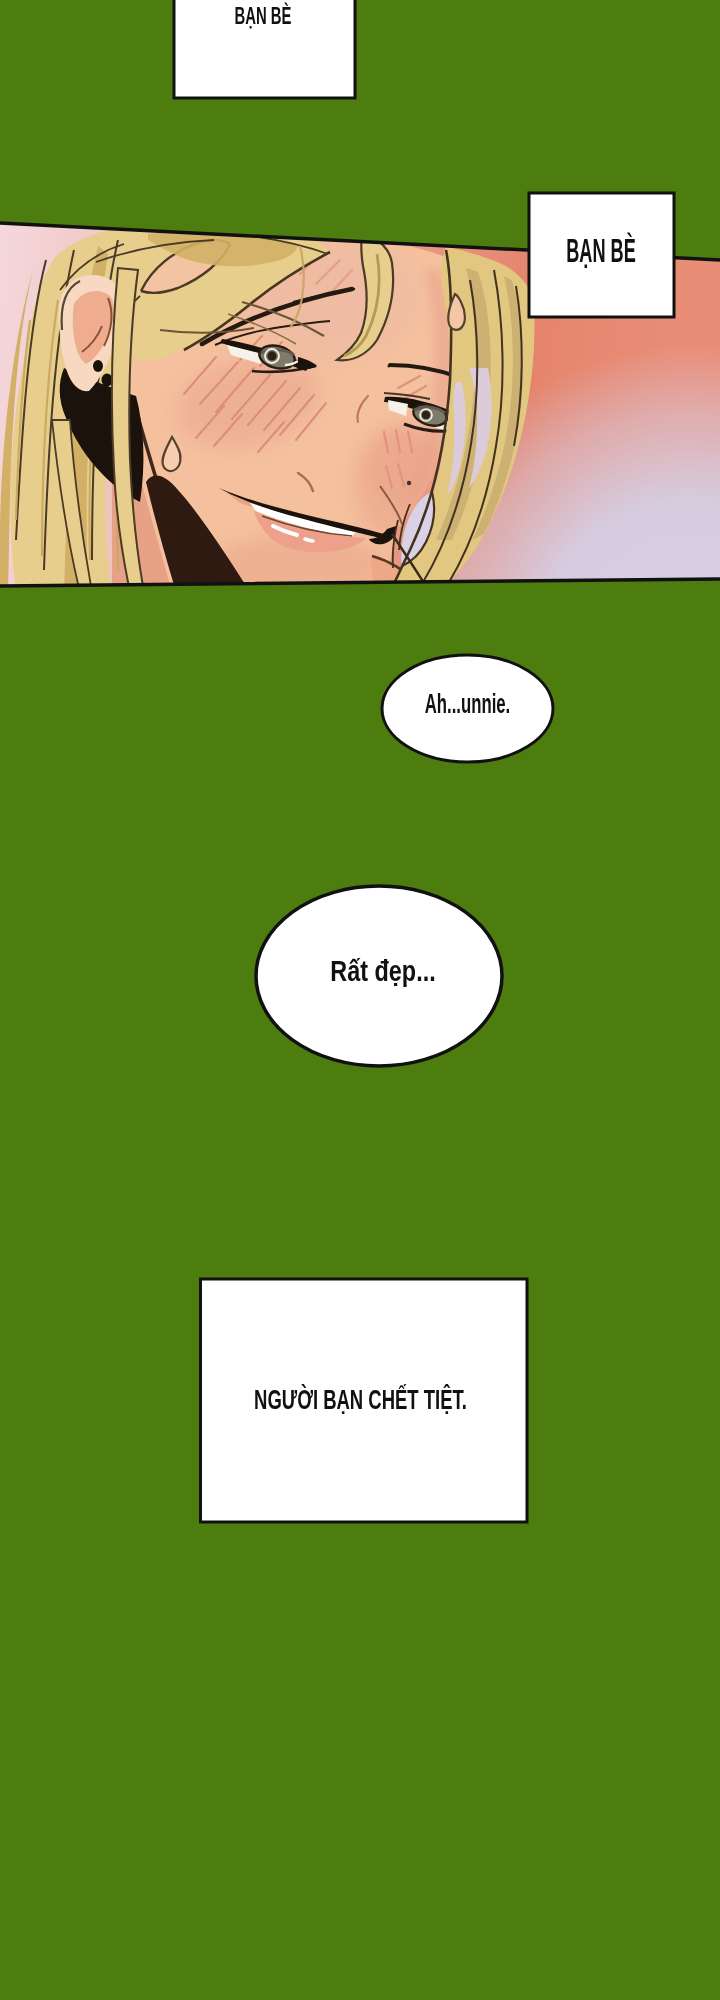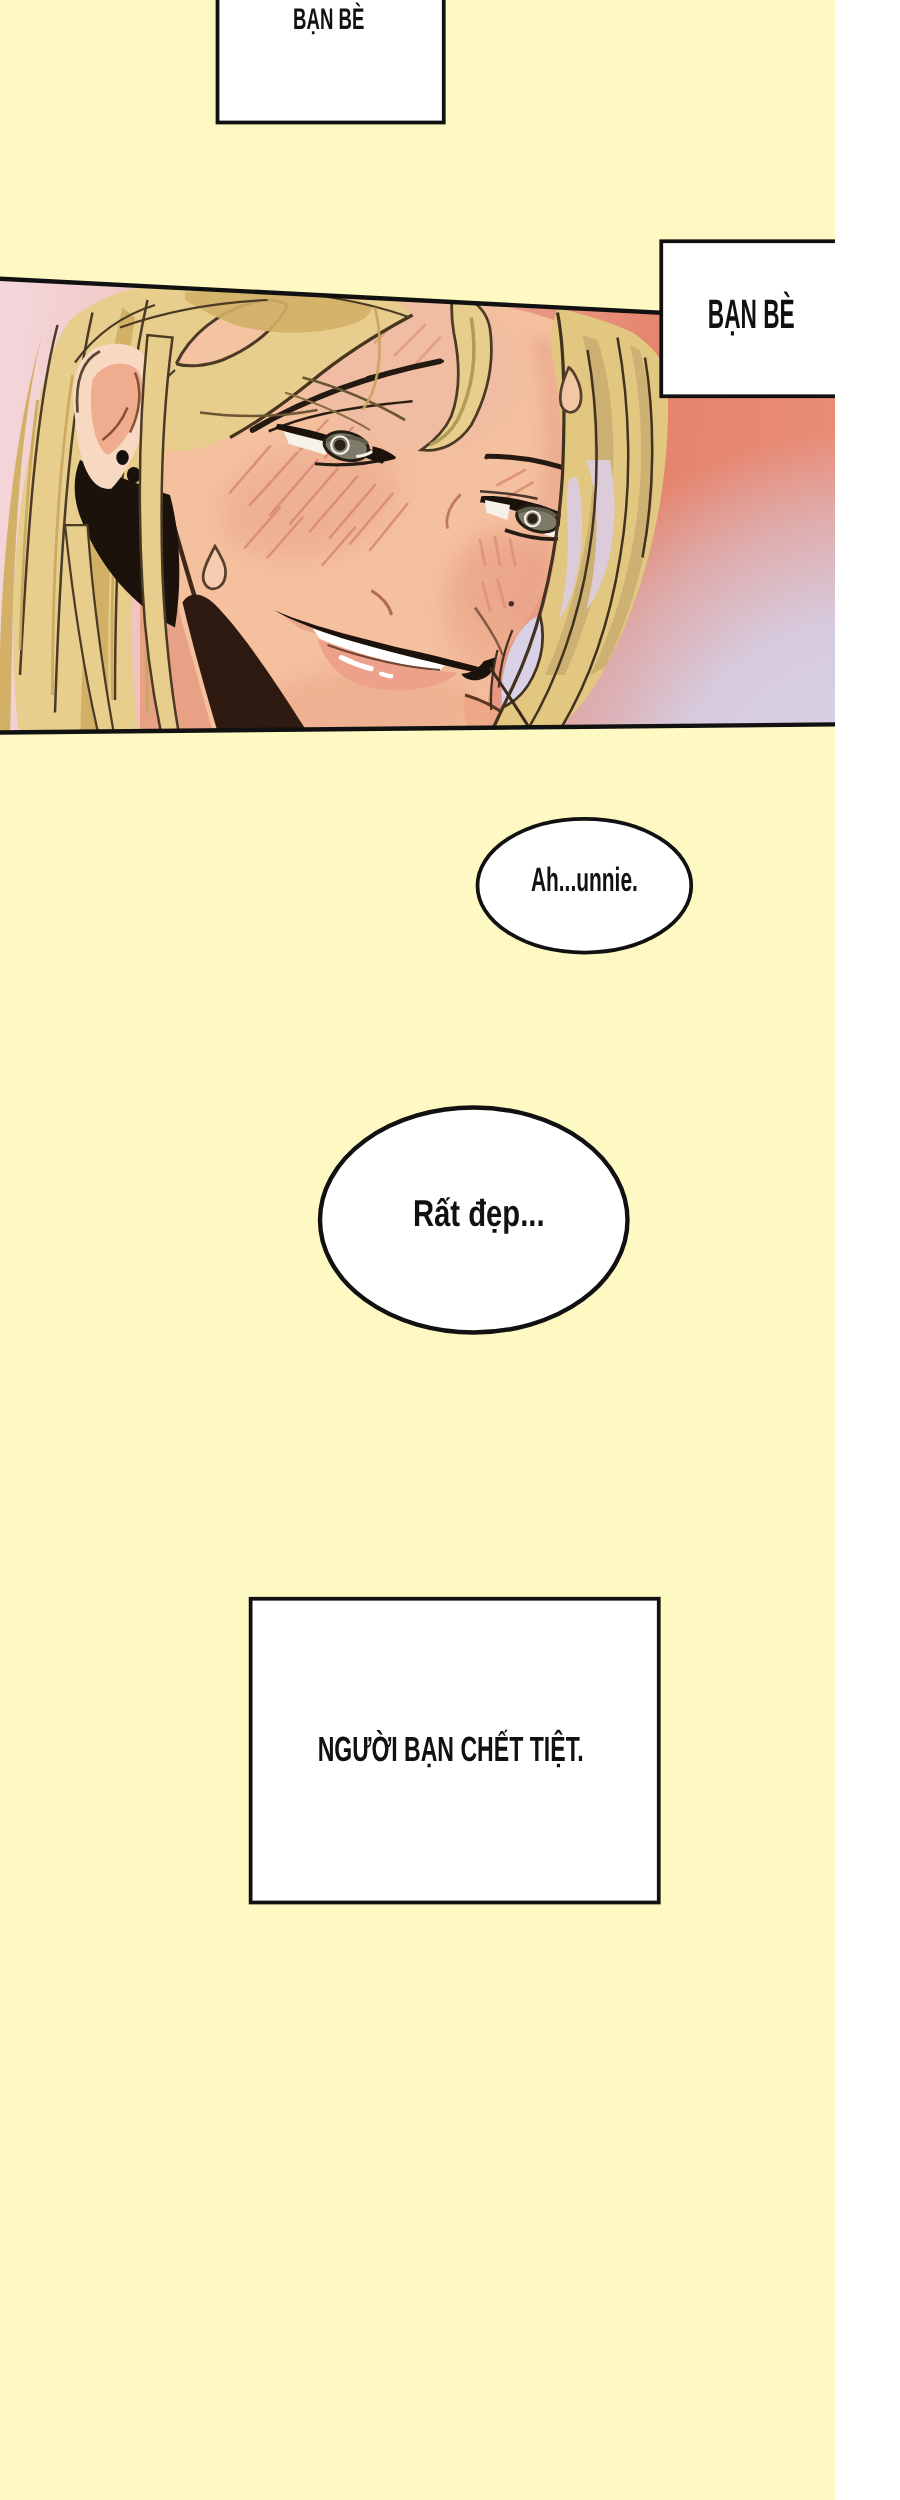--- a/index.html
+++ b/index.html
@@ -1,16 +1,16 @@
 <!DOCTYPE html>
 <html><head>
 <meta charset="utf-8">
 <style>
 html,body{margin:0;padding:0;background:#ffffff;}
-#page{position:relative;width:668px;height:2000px;background:#fef9c3;overflow:hidden;}
+#page{position:relative;width:720px;height:2000px;background:#4d7c0f;overflow:hidden;}
 svg{position:absolute;top:0;left:0;display:block;}
 .cap{font-family:"Liberation Sans",sans-serif;font-weight:bold;fill:#111111;}
 </style>
 </head>
 <body>
 <div id="page">
 <svg width="720" height="2000" viewBox="0 0 720 2000">
 <defs>
 <linearGradient id="bgg" gradientUnits="userSpaceOnUse" x1="0" y1="250" x2="680" y2="320">
 <stop offset="0" stop-color="#f4d7dc"></stop>

